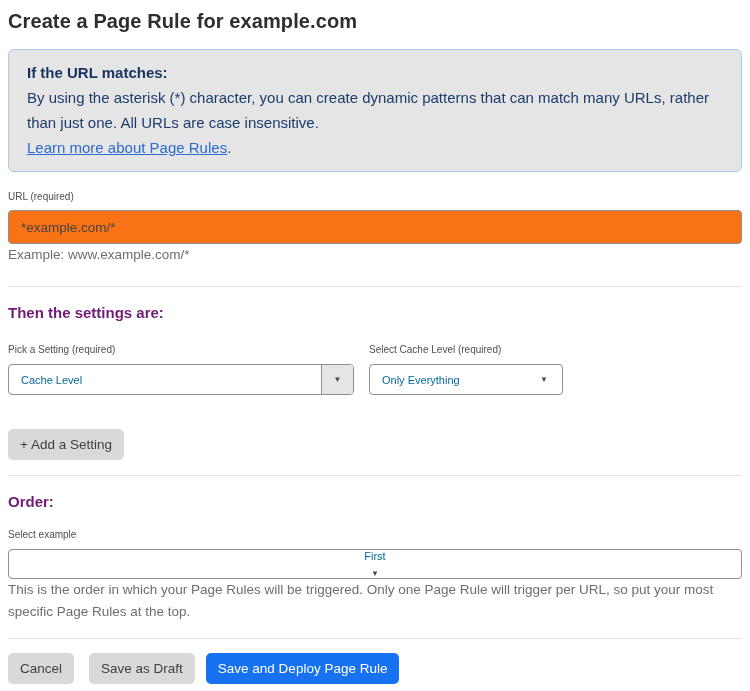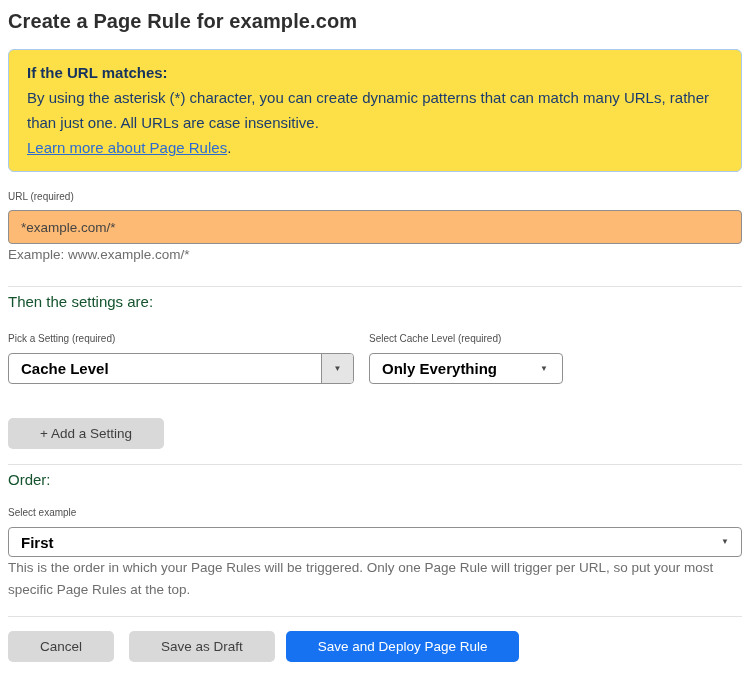--- a/index.html
+++ b/index.html
@@ -12,21 +12,21 @@
 
   .page-title {
     font-size: 20px;
     font-weight: bold;
     color: #2e2e2e;
     letter-spacing: 0.1px;
   }
 
   .info-box {
     margin-top: 16px;
-    background: #fde047;
+    background: #e5e5e5;
     border: 1px solid #a9c9ee;
     border-radius: 6px;
     padding: 10px 18px 11px 18px;
     font-size: 15px;
     line-height: 25px;
     color: #1c3c6e;
   }
   .info-box .info-heading { font-weight: bold; color: #16335f; }
   .info-link {
     color: #2c6bd2;
@@ -43,44 +43,44 @@
   .text-input {
     margin-top: 8px;
     width: 734px;
     height: 30px;
     border: 1px solid #8f8f8f;
     border-radius: 4px;
     padding: 16px 12px;
     font-family: "Liberation Sans", "DejaVu Sans", sans-serif;
     font-size: 13.5px;
     color: #454545;
-    background: #fdba74;
+    background: #f97316;
     outline: none;
     display: block;
   }
   .helper-text {
     margin-top: 0;
     font-size: 13.5px;
     color: #6e6e6e;
     line-height: 22px;
   }
 
   .divider {
     margin-top: 20px;
     border: none;
     border-top: 1px solid #e2e2e2;
     height: 0;
     width: 734px;
   }
 
   .section-heading {
-    margin-top: 6px;
+    margin-top: 17px;
     font-size: 15px;
-    font-weight: normal;
-    color: #14532d;
+    font-weight: bold;
+    color: #701a75;
   }
 
   .settings-row {
     margin-top: 23px;
     display: flex;
     gap: 15px;
     align-items: flex-start;
   }
   .settings-col .field-label { margin-top: 0; }
 
@@ -92,24 +92,23 @@
     background: #ffffff;
     display: flex;
     align-items: center;
     cursor: pointer;
     overflow: hidden;
   }
   .combo-wide { width: 346px; }
   .combo-value {
     flex: 1;
     padding: 0 12px;
-    font-size: 15px;
-    color: #000000;
+    font-size: 11px;
+    color: #0369a1;
     white-space: nowrap;
-    font-weight: bold;
   }
   .combo-arrow-box {
     width: 32px;
     align-self: stretch;
     background: #e5e5e5;
     border-left: 1px solid #8f8f8f;
     display: flex;
     align-items: center;
     justify-content: center;
   }
@@ -129,36 +128,37 @@
     margin-top: 9px;
     width: 734px;
     height: 30px;
     border: 1px solid #8f8f8f;
     border-radius: 4px;
     background: #ffffff;
     display: flex;
     align-items: center;
     justify-content: space-between;
     cursor: pointer;
+    flex-direction: column;
   }
   .select-full .combo-value { flex: 1; }
   .select-full .combo-arrow-plain { padding: 0 12px; display: flex; align-items: center; }
 
   .btn {
     display: inline-flex;
     align-items: center;
     justify-content: center;
     height: 31px;
     border: none;
     border-radius: 5px;
     background: #d9d9d9;
     color: #3f3f3f;
     font-family: "Liberation Sans", "DejaVu Sans", sans-serif;
     font-size: 13.5px;
-    padding: 0 32px;
+    padding: 0 12px;
     cursor: pointer;
   }
   .btn-add { margin-top: 34px; }
   .btn-primary {
     background: #1672f0;
     color: #ffffff;
   }
 
   .order-divider { margin-top: 15px; }
 

